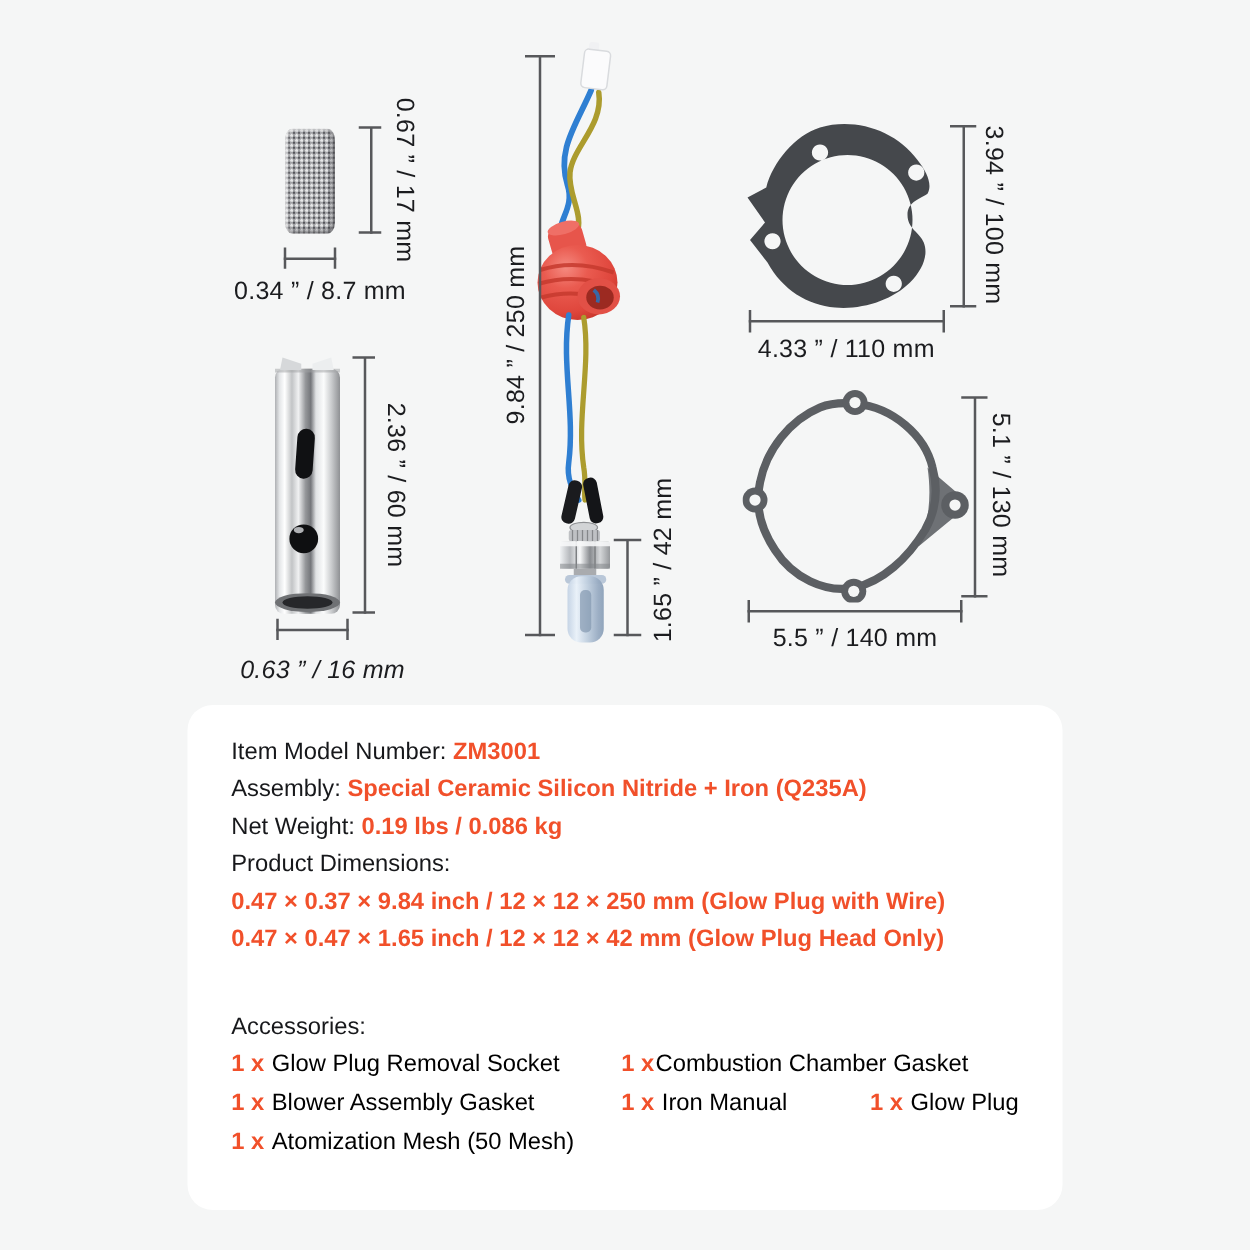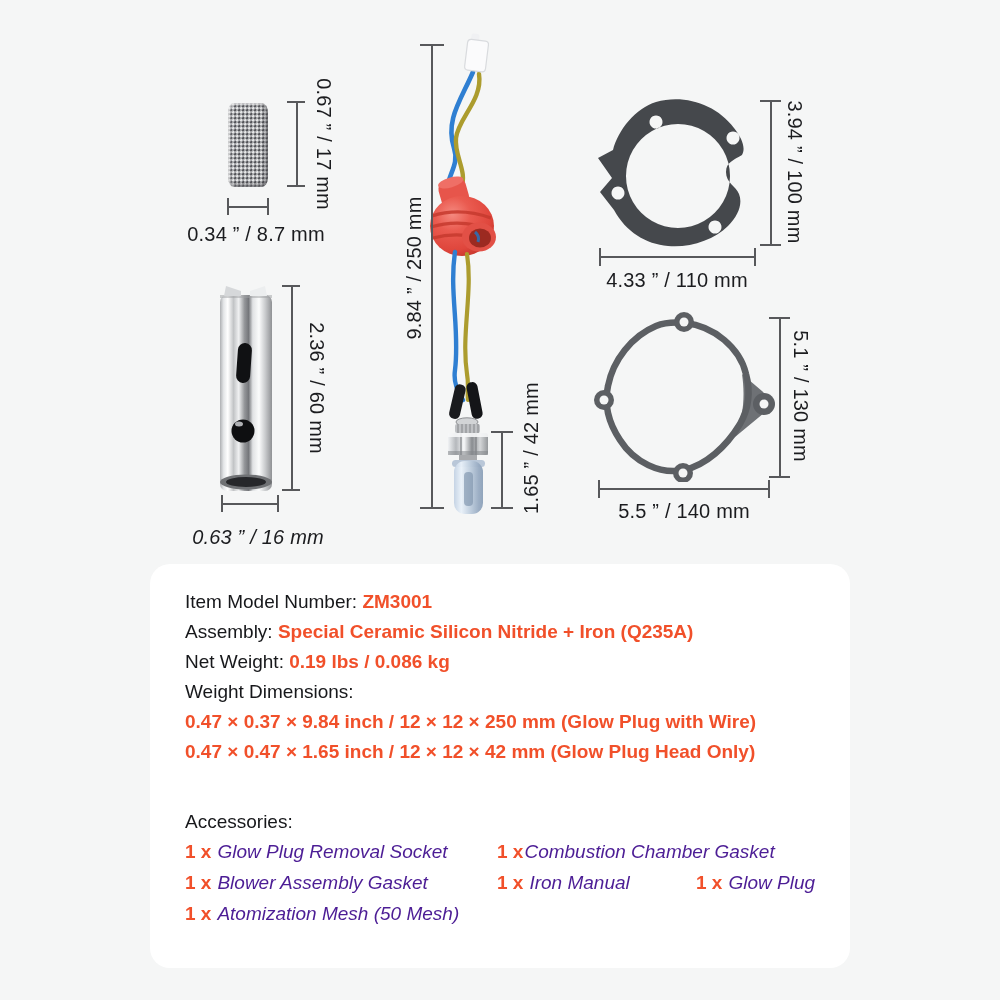--- a/index.html
+++ b/index.html
@@ -36,21 +36,21 @@
   }
   
   .panel{
     position:absolute;left:150px;top:564px;width:700px;height:404px;
     background:#ffffff;border-radius:20px;
   }
   .pline{position:absolute;left:35px;height:28px;line-height:28px;font-size:19px;font-weight:500;white-space:nowrap;}
   .spec-value{color:#f1502a;font-weight:700;}
   .orange-line{color:#f1502a;font-weight:700;}
   .qty{color:#f1502a;font-weight:700;margin-right:6px;}
-  .acc-name{color:#4c1d95;font-weight:500;font-style:italic;}
+  .acc-name{color:#000000;font-weight:500;}
 </style>
 </head>
 <body>
 
 <div class="mesh"></div>
 <div class="vline" style="left:296px;top:102px;height:85px;"></div>
 <div class="tickh" style="left:287px;top:101px;width:18px;"></div>
 <div class="tickh" style="left:287px;top:185px;width:18px;"></div>
 <div class="dim-label rot90" style="left:323px;top:144px;">0.67 ” / 17 mm</div>
 <div class="hline" style="left:227px;top:206px;width:42px;"></div>
@@ -239,21 +239,21 @@
 <div class="panel">
   <div class="pline" style="top:24px;">
     <span>Item Model Number: </span><span class="spec-value">ZM3001</span>
   </div>
   <div class="pline" style="top:54px;">
     <span>Assembly: </span><span class="spec-value">Special Ceramic Silicon Nitride + Iron (Q235A)</span>
   </div>
   <div class="pline" style="top:84px;">
     <span>Net Weight: </span><span class="spec-value">0.19 lbs / 0.086 kg</span>
   </div>
-  <div class="pline" style="top:114px;">Weight Dimensions:</div>
+  <div class="pline" style="top:114px;">Product Dimensions:</div>
   <div class="pline orange-line" style="top:144px;">0.47 × 0.37 × 9.84 inch / 12 × 12 × 250 mm (Glow Plug with Wire)</div>
   <div class="pline orange-line" style="top:174px;">0.47 × 0.47 × 1.65 inch / 12 × 12 × 42 mm (Glow Plug Head Only)</div>
 
   <div class="pline" style="top:244px;">Accessories:</div>
 
   <div class="pline" style="left:35px;top:274px;">
     <span class="qty">1 x</span><span class="acc-name">Glow Plug Removal Socket</span>
   </div>
   <div class="pline" style="left:347px;top:274px;">
     <span class="qty" style="margin-right:1px;">1 x</span><span class="acc-name">Combustion Chamber Gasket</span>

